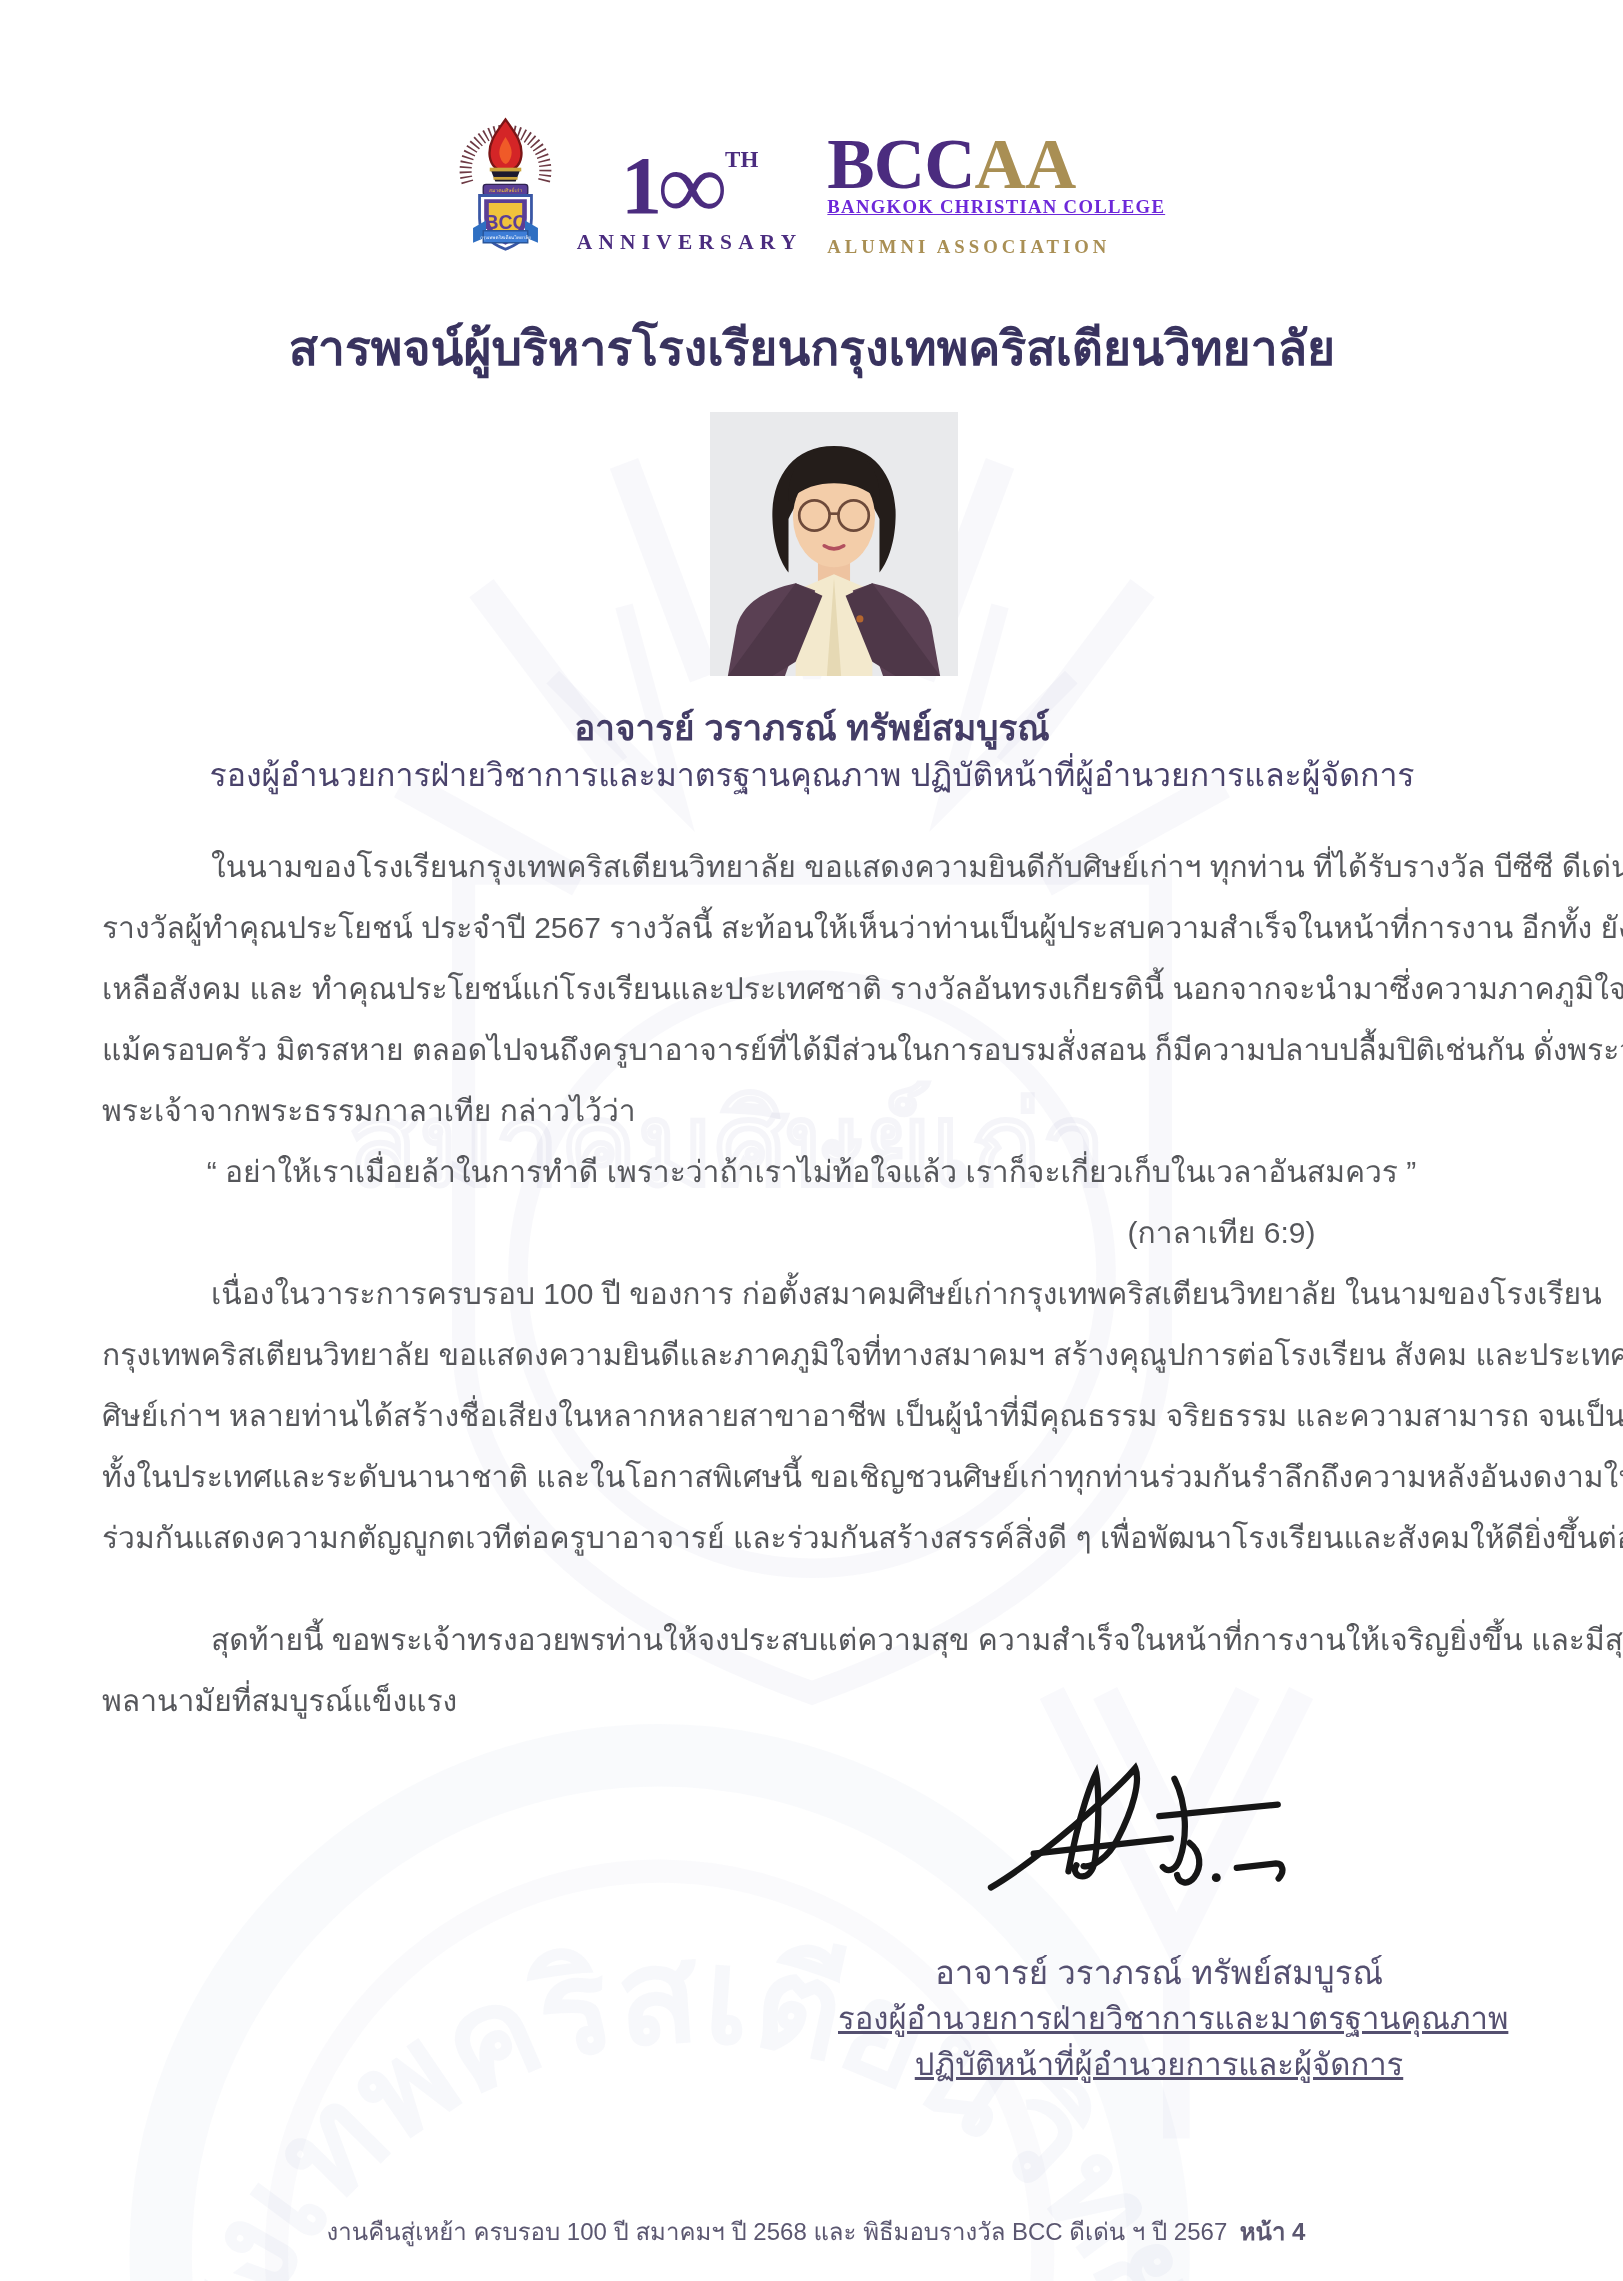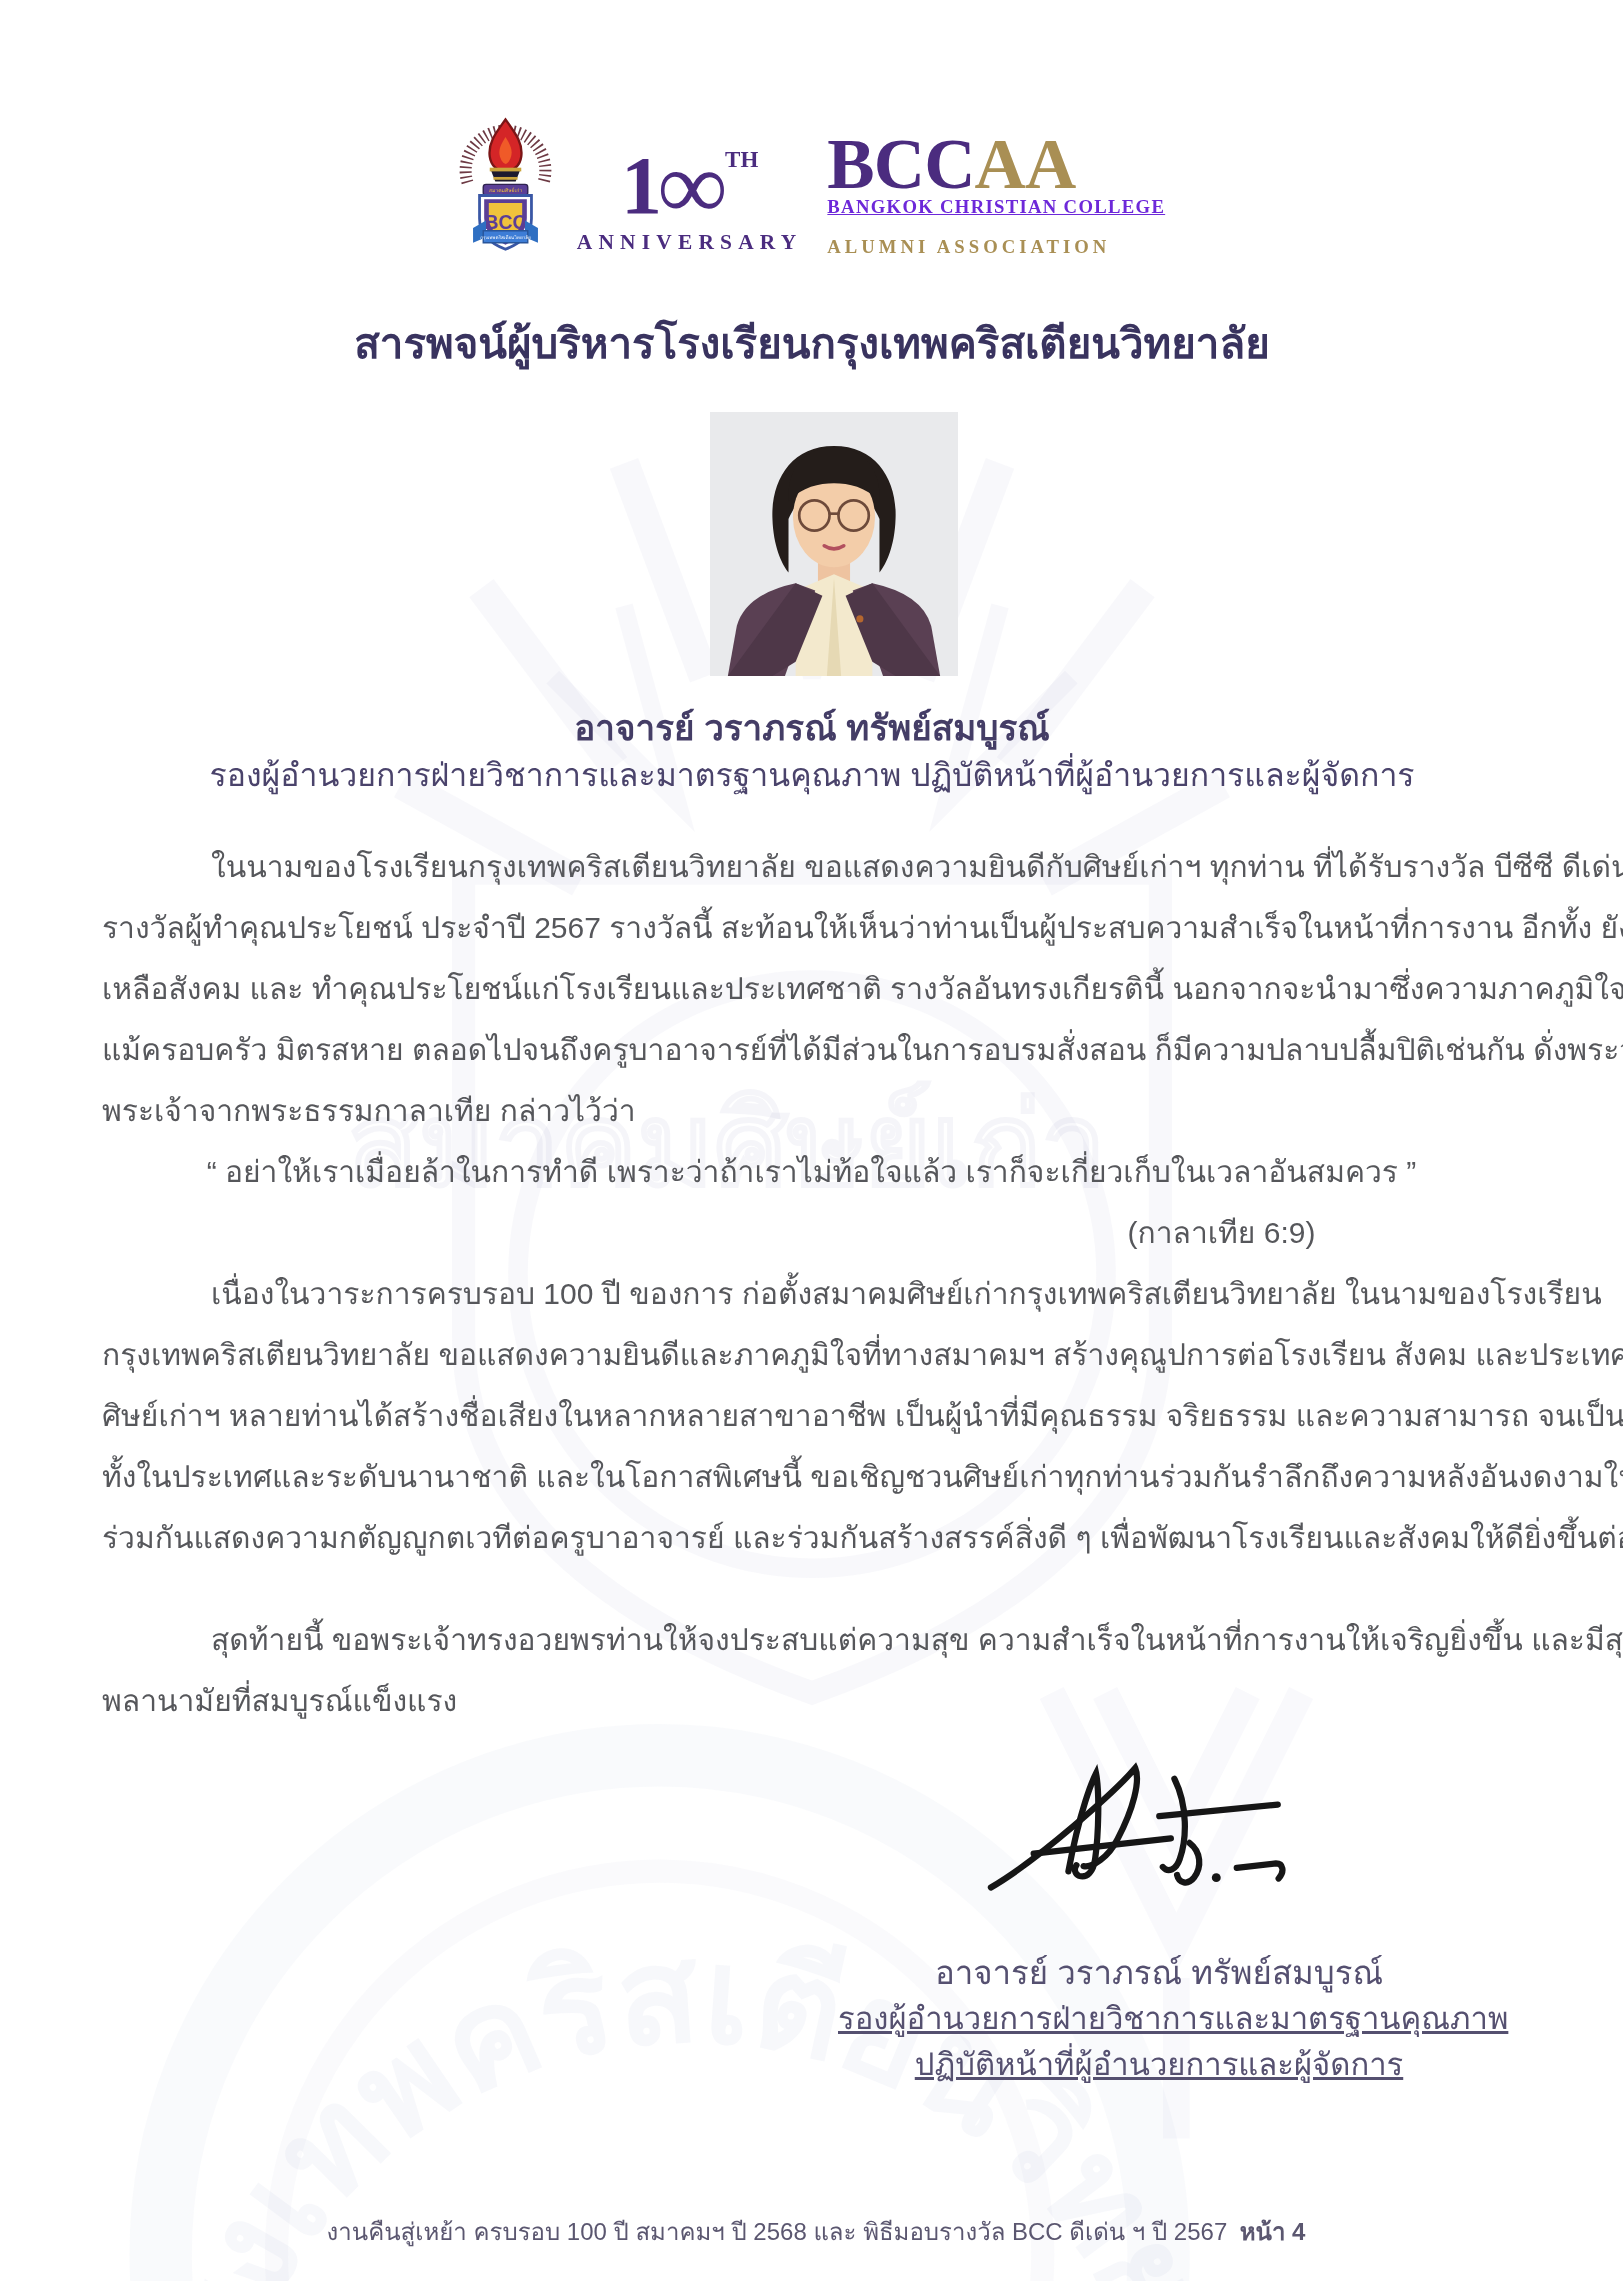--- a/index.html
+++ b/index.html
@@ -20,21 +20,21 @@
   .annv-label{margin-top:10.7px;font-size:21.4px;font-weight:700;color:#4b2c7f;letter-spacing:6.2px;}
   .bccaa-block{margin-top:39px;text-align:left;font-family:"Liberation Serif","DejaVu Serif",serif;}
   .bccaa-word{font-size:71px;line-height:50px;font-weight:700;letter-spacing:-0.9px;white-space:nowrap;}
   .bccaa-word .b1{color:#4b2c7f;}
   .bccaa-word .b2{color:#a98f54;}
   .bccaa-l1{margin-top:7.1px;font-size:18.7px;font-weight:700;color:#6d28d9;letter-spacing:1.3px;white-space:nowrap;text-decoration:underline;}
   .bccaa-l2{margin-top:18px;font-size:18.7px;font-weight:700;color:#a98f54;letter-spacing:4px;white-space:nowrap;}
 
   
   .doc-title{position:absolute;top:310px;left:0;right:0;text-align:center;
-    font-size:42px;font-weight:700;color:#39335f;white-space:nowrap;}
+    font-size:48px;font-weight:700;color:#39335f;white-space:nowrap;}
 
   
   .portrait{position:absolute;left:710px;top:412px;width:248px;height:264px;background:#e9eaec;}
   .portrait svg{display:block;}
 
   
   .person-name{position:absolute;top:700px;left:0;right:0;text-align:center;
     font-size:35px;font-weight:700;color:#443d66;white-space:nowrap;}
   .person-pos{position:absolute;top:749px;left:0;right:0;text-align:center;
     font-size:32px;color:#4a436b;white-space:nowrap;}

